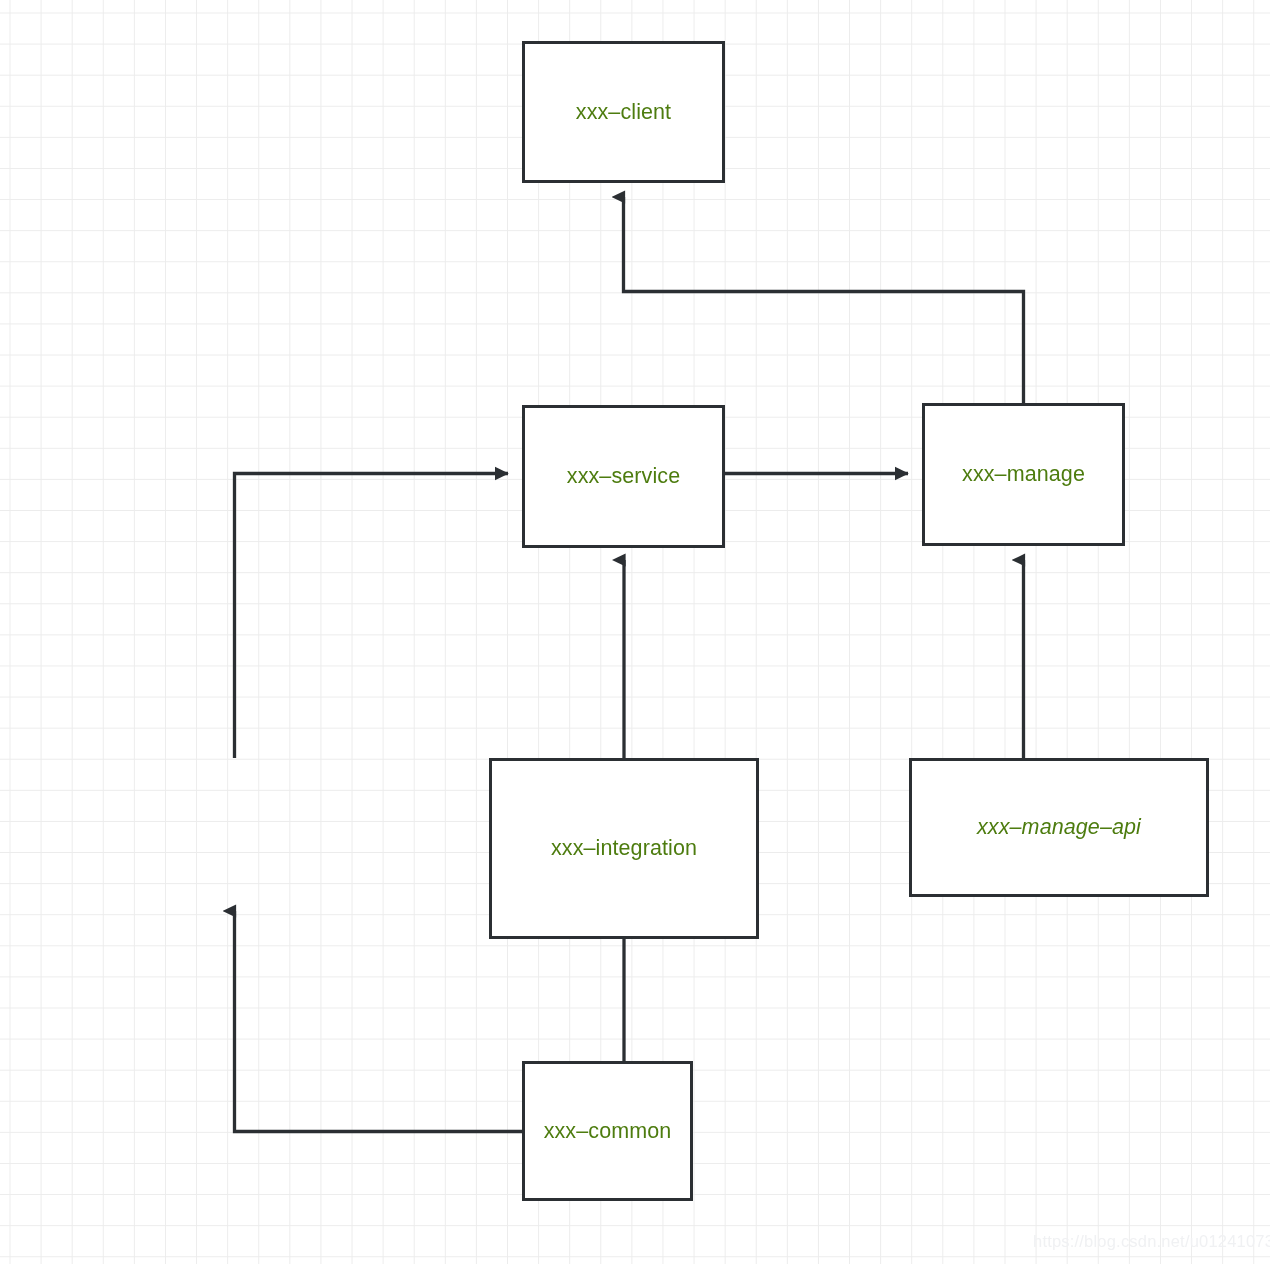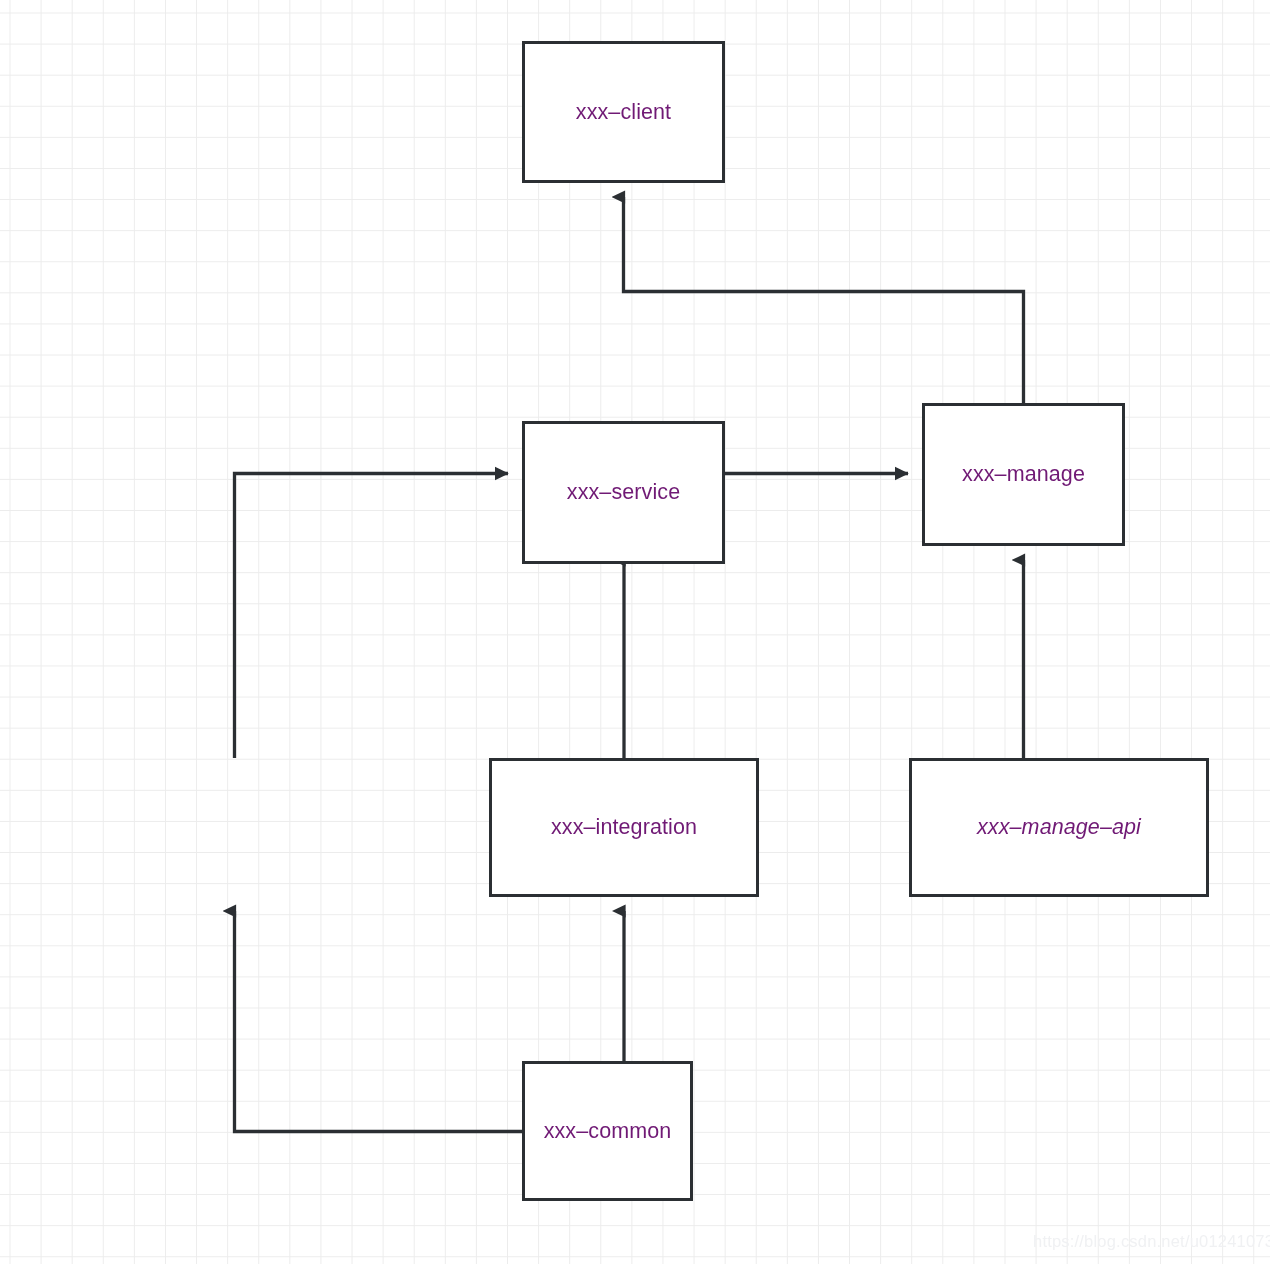--- a/index.html
+++ b/index.html
@@ -39,32 +39,32 @@
     box-sizing: border-box;
     background: #ffffff;
     border: 3.2px solid #2b2f33;
     display: flex;
     align-items: center;
     justify-content: center;
     z-index: 5;
   }
   .node .node-label {
     font-size: 21.5px;
-    color: #701a75;
+    color: #4d7c0f;
     letter-spacing: 0.1px;
     white-space: nowrap;
     font-weight: 400;
   }
 
   
   #node-client      { left: 522px; top: 41px;   width: 203px; height: 142px; }
-  #node-service     { left: 522px; top: 421px;  width: 203px; height: 143px; }
+  #node-service     { left: 522px; top: 405px;  width: 203px; height: 143px; }
   #node-manage      { left: 922px; top: 403px;  width: 203px; height: 143px; }
   #node-dao         { left: 90px;  top: 758px;  width: 288px; height: 139px; }
-  #node-integration { left: 489px; top: 758px;  width: 270px; height: 139px; }
+  #node-integration { left: 489px; top: 758px;  width: 270px; height: 181px; }
   #node-manage-api  { left: 909px; top: 758px;  width: 300px; height: 139px; font-style: italic; }
   #node-common      { left: 522px; top: 1061px; width: 171px; height: 140px; }
 
   #watermark {
     position: absolute;
     left: 1033px;
     top: 1232px;
     font-size: 16.5px;
     color: #f0f1f3;
     white-space: nowrap;

